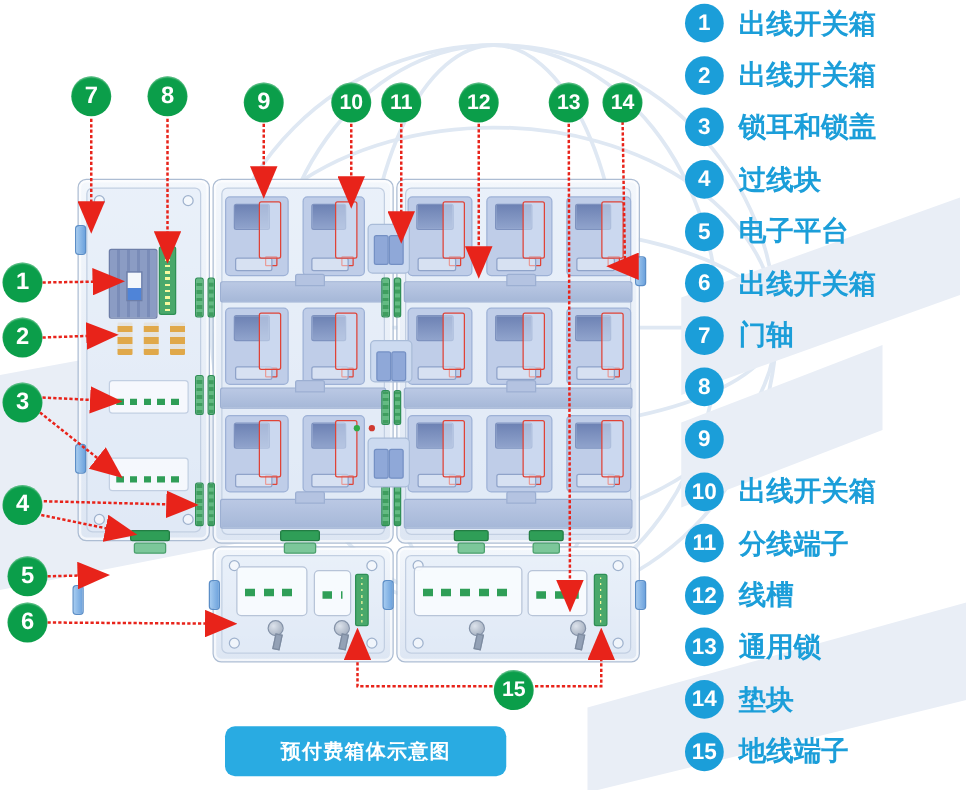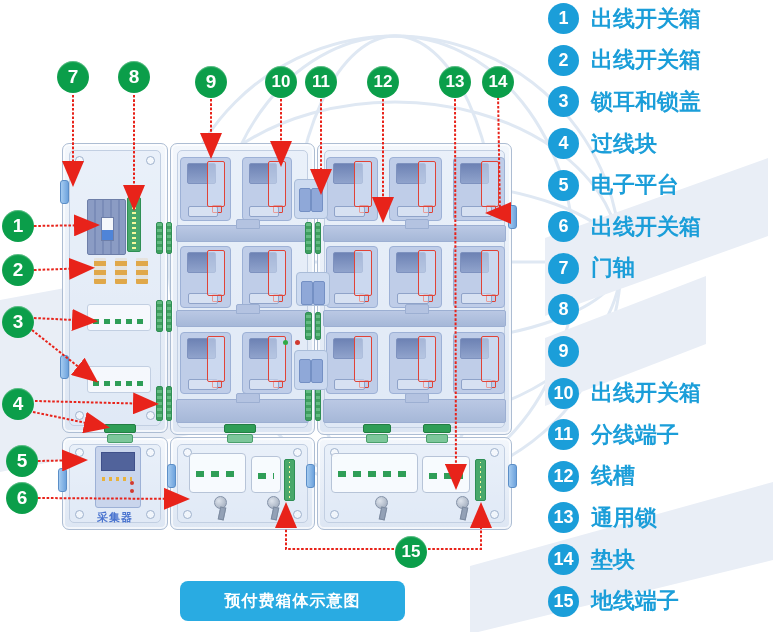--- a/index.html
+++ b/index.html
@@ -214,34 +214,20 @@
           <span class="m-handle"></span>
         </div>
       <div class="meter">
           <span class="m-tab"></span>
           <span class="m-handle"></span>
         </div>
     </div>
     <div class="duct" style="top:255px;height:24px"></div>
   </div>
 
-  <div class="panel" style="left:62px;top:437px;width:106px;height:93px">
-    <div class="panel-inner"></div>
-    <span class="screw" style="left:12px;top:10px"></span>
-      <span class="screw" style="right:12px;top:10px"></span>
-    <span class="screw" style="left:12px;bottom:10px"></span>
-      <span class="screw" style="right:12px;bottom:10px"></span>
-    <div class="collector">
-      <span class="scr"></span>
-      <span class="leds"></span>
-      <span class="dot" style="top:34px"></span>
-        <span class="dot" style="top:42px"></span>
-    </div>
-    <div class="collector-label">采集器</div>
-  </div>
 
   <div class="panel" style="left:170px;top:437px;width:145px;height:93px">
     <div class="panel-inner"></div>
     <span class="screw" style="left:12px;top:10px"></span>
       <span class="screw" style="right:12px;top:10px"></span>
     <span class="screw" style="left:12px;bottom:10px"></span>
       <span class="screw" style="right:12px;bottom:10px"></span>
     <div class="sw" style="left:18px;top:15px;width:57px;height:40px"></div>
     <div class="sw" style="left:80px;top:18px;width:30px;height:37px"></div>
     <div class="knob" style="left:43px;top:58px"></div>

